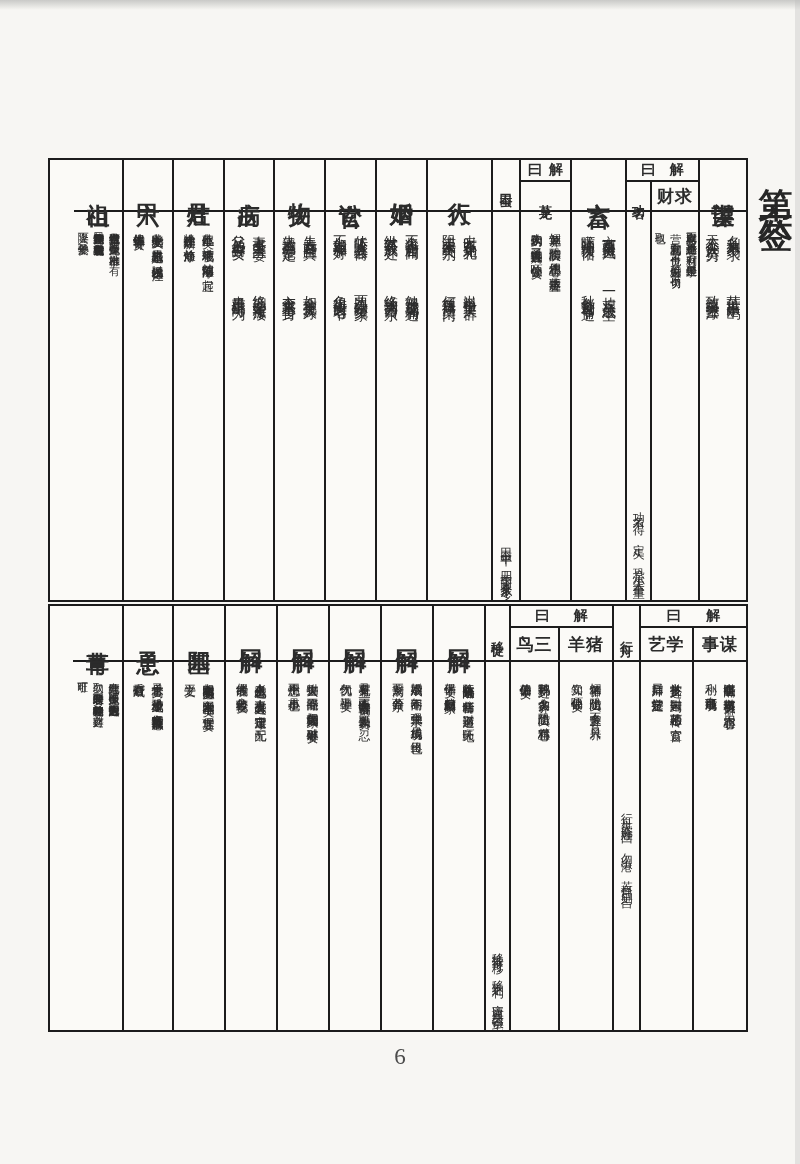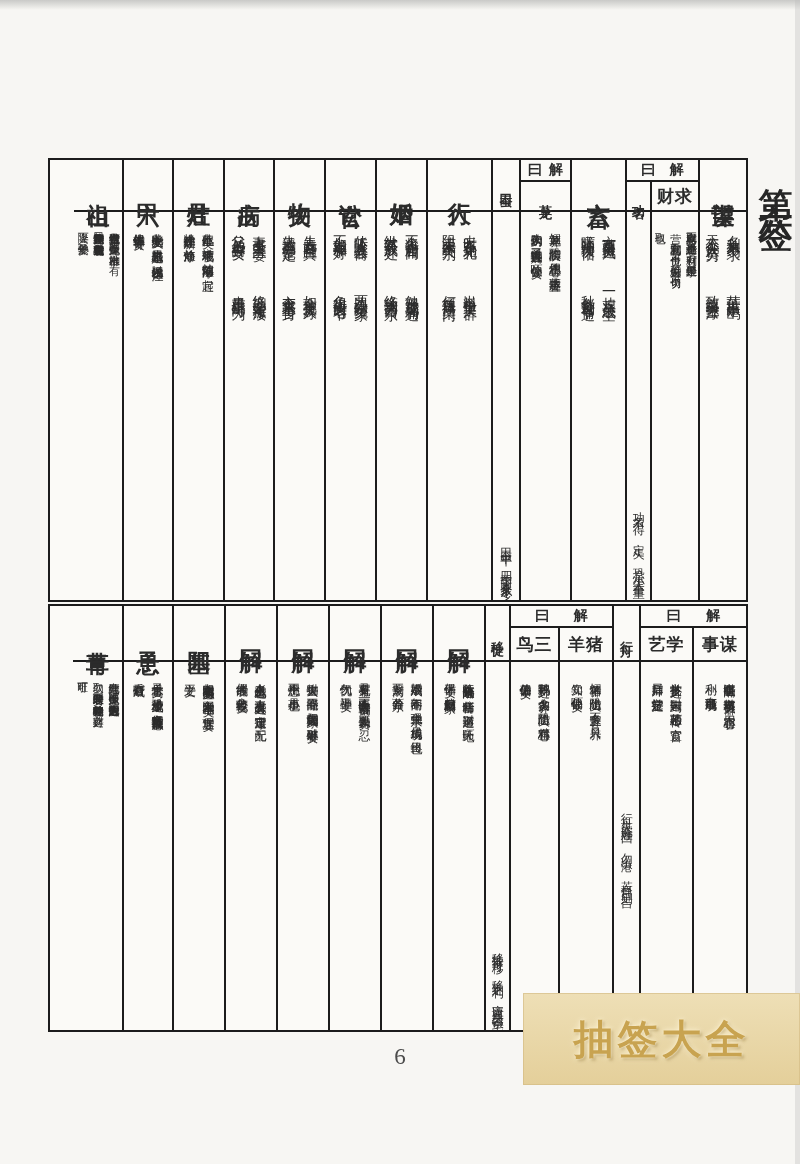--- a/index.html
+++ b/index.html
@@ -330,16 +330,13 @@
       <div class="hdr hdr-main">青草</div>
       <div class="cell t3">
           <div class="vblock">此地有结穴　但嫌龙运不旺　近边有古穴阴人抱怨<br>勿取　若要取时须理妥　并填青龙畔砂相朝　葬之财<br>丁可旺</div>
         </div>
     </div>
 
   </section>
 
   <div class="page-number">6</div>
 
-  <div class="watermark">
-    <span class="watermark-text">抽签大全</span>
-  </div>
 </div>
 
 </body></html>

